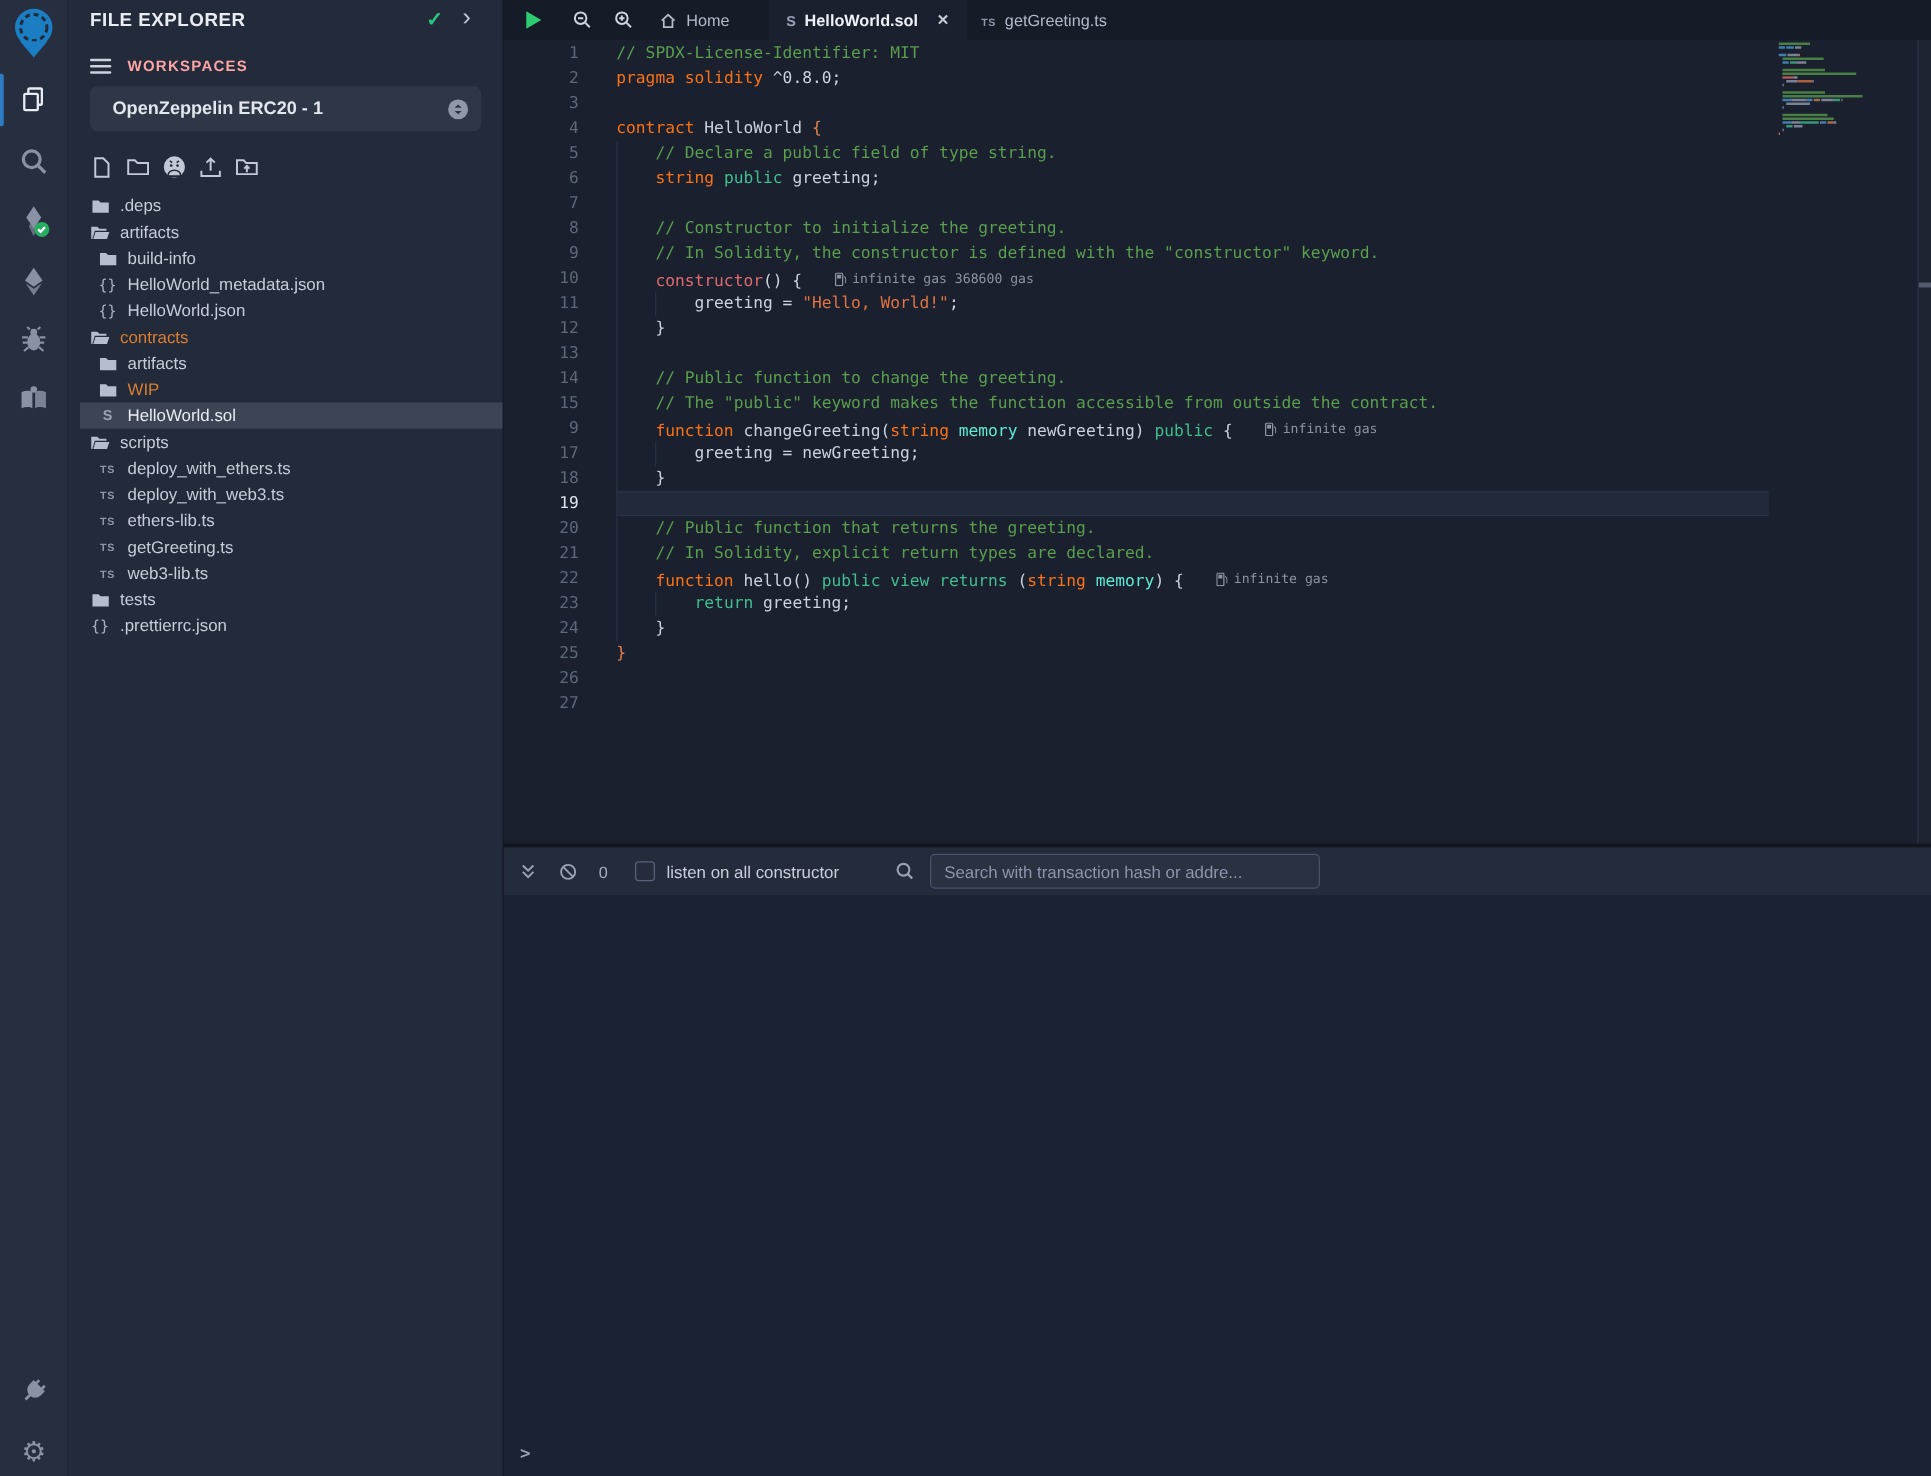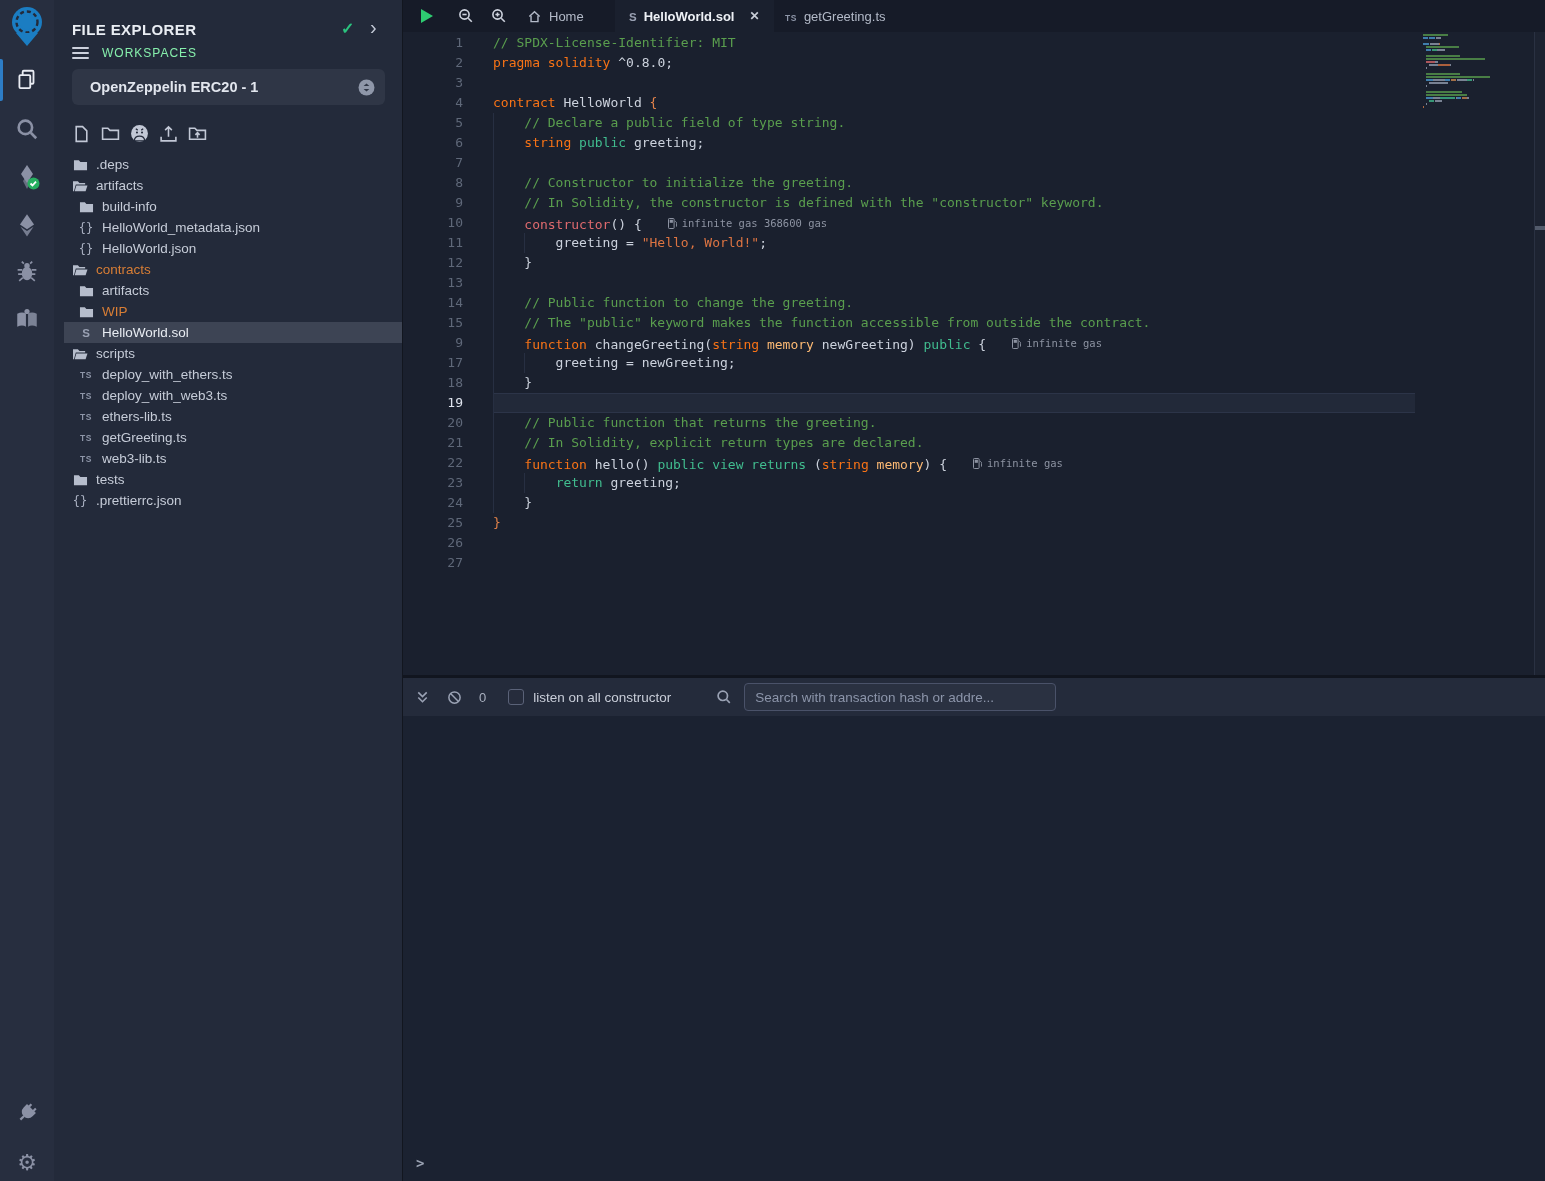--- a/index.html
+++ b/index.html
@@ -7,27 +7,27 @@
        font-family:"Liberation Sans",sans-serif;position:relative;
        -webkit-font-smoothing:antialiased}
   svg{display:block}
   
   #activity{position:absolute;left:0;top:0;width:54px;height:1181px;background:#272e3f}
   #logo{position:absolute;left:3px;top:2px;width:48px;height:50px}
   #active-indicator{position:absolute;left:0;top:59px;width:3px;height:42px;background:#2d7dc6;border-radius:0 2px 2px 0}
   .abar-icon{position:absolute;left:50%;transform:translate(-50%,-50%)}
   
   #panel{position:absolute;left:54px;top:0;width:349px;height:1181px;background:#232a3a;border-right:1px solid #12161f;box-sizing:border-box}
-  #fe-head{position:absolute;left:0;top:13px;right:0;height:34px}
+  #fe-head{position:absolute;left:0;top:0;right:0;height:34px}
   #fe-title{position:absolute;left:18px;top:8px;font-size:15px;font-weight:700;letter-spacing:.4px;color:#e9edf3}
   #fe-check{position:absolute;left:287px;top:6px;color:#2bc37e;font-size:16px;font-weight:700}
   #fe-chevron{position:absolute;left:316px;top:3px;color:#c3c9d6;font-size:20px}
   #ws-row{position:absolute;left:18px;top:44px;display:flex;align-items:center;gap:13px}
   #hamburger span{display:block;width:17px;height:2px;background:#ccd1dd;margin:3px 0;border-radius:1px}
-  #ws-label{font-size:12px;font-weight:400;letter-spacing:1px;color:#86efac}
+  #ws-label{font-size:12px;font-weight:700;letter-spacing:1px;color:#fca5a5}
   #ws-select{position:absolute;left:18px;top:69px;width:313px;height:36px;background:#2f3646;border-radius:6px;display:flex;align-items:center;box-sizing:border-box;padding:0 10px 0 18px}
   #ws-value{flex:1;font-size:14.5px;font-weight:600;color:#e2e6ee}
   #actions{position:absolute;left:18px;top:124px;display:flex;align-items:center;gap:10px}
   .act-ic{width:19px;height:19px;display:flex;align-items:center;justify-content:center}
   #tree{position:absolute;left:0;top:154px;right:0}
   .row{height:21px;display:flex;align-items:center;margin-left:10px;font-size:13.5px;color:#c6ccd8;white-space:nowrap}
   .row .tic{width:16px;display:flex;justify-content:center;margin-right:8px;flex:none}
   .row.accent{color:#d97e35}
   .row.selected{background:#3d4454;color:#e8ecf2}
   .ic-ts{font-size:8.5px;font-weight:700;color:#8e96a8;letter-spacing:.5px}
@@ -42,21 +42,21 @@
   .tab .close{margin-left:8px;font-size:12px;color:#c7ccd6}
   
   #editor{position:absolute;left:403px;top:32px;right:0;height:643px;background:#1a202e}
   #gutter{position:absolute;left:0;top:1px;width:60px;text-align:right;font-family:"DejaVu Sans Mono",monospace;font-size:13px;line-height:20px;color:#5f6879}
   #gutter .ln{height:20px}
   #gutter .ln.curn{color:#dfe4ee}
   #code{position:absolute;left:0;top:1px;right:0;padding-left:90px;padding-right:130px;font-family:"DejaVu Sans Mono",monospace;font-size:13px;line-height:20px;color:#ccd2dd}
   .line{position:relative;height:20px;white-space:pre}
   .line.cur{background:#222939;box-shadow:inset 0 1px 0 #2c3448,inset 0 -1px 0 #2c3448}
   .gl{position:absolute;top:0;bottom:0;width:1px;background:#272f42}
-  .cm{color:#5a9e4e}.kw{color:#f97316}.grn{color:#41bd8f}.org{color:#fdba74}
+  .cm{color:#5a9e4e}.kw{color:#f97316}.grn{color:#41bd8f}.org{color:#5eead4}
   .str{color:#dd7442}.red{color:#df6a6e}.br{color:#e2824a}
   .gas{display:inline-flex;align-items:center;margin-left:26px;font-size:10.5px;color:#8d93a2}
   .gas svg{margin-right:5px}
   #minimap{position:absolute;left:1020px;top:2px;width:90px}
   .mm-line{height:2px;margin-bottom:1px;font-size:0;white-space:nowrap}
   .mm-line b{display:inline-block;height:2px;opacity:.75}
   #rail{position:absolute;right:0;top:0;width:10px;height:643px;background:#1d2331;border-left:1px solid #2a3142}
   #rail-handle{position:absolute;left:0;right:0;top:194px;height:4px;background:#5c6476;opacity:.85}
   
   #term-divider{position:absolute;left:403px;top:675px;right:0;height:3px;background:#11151f}

